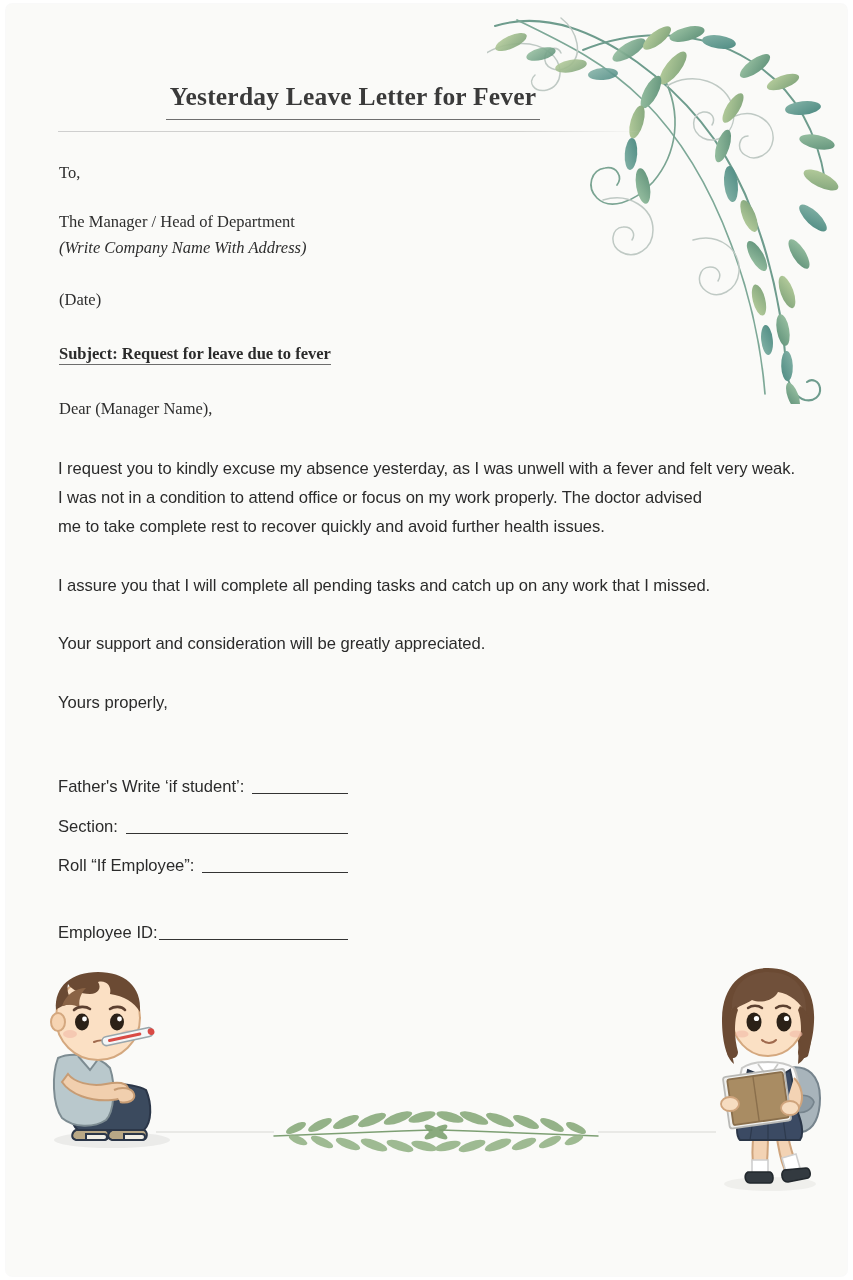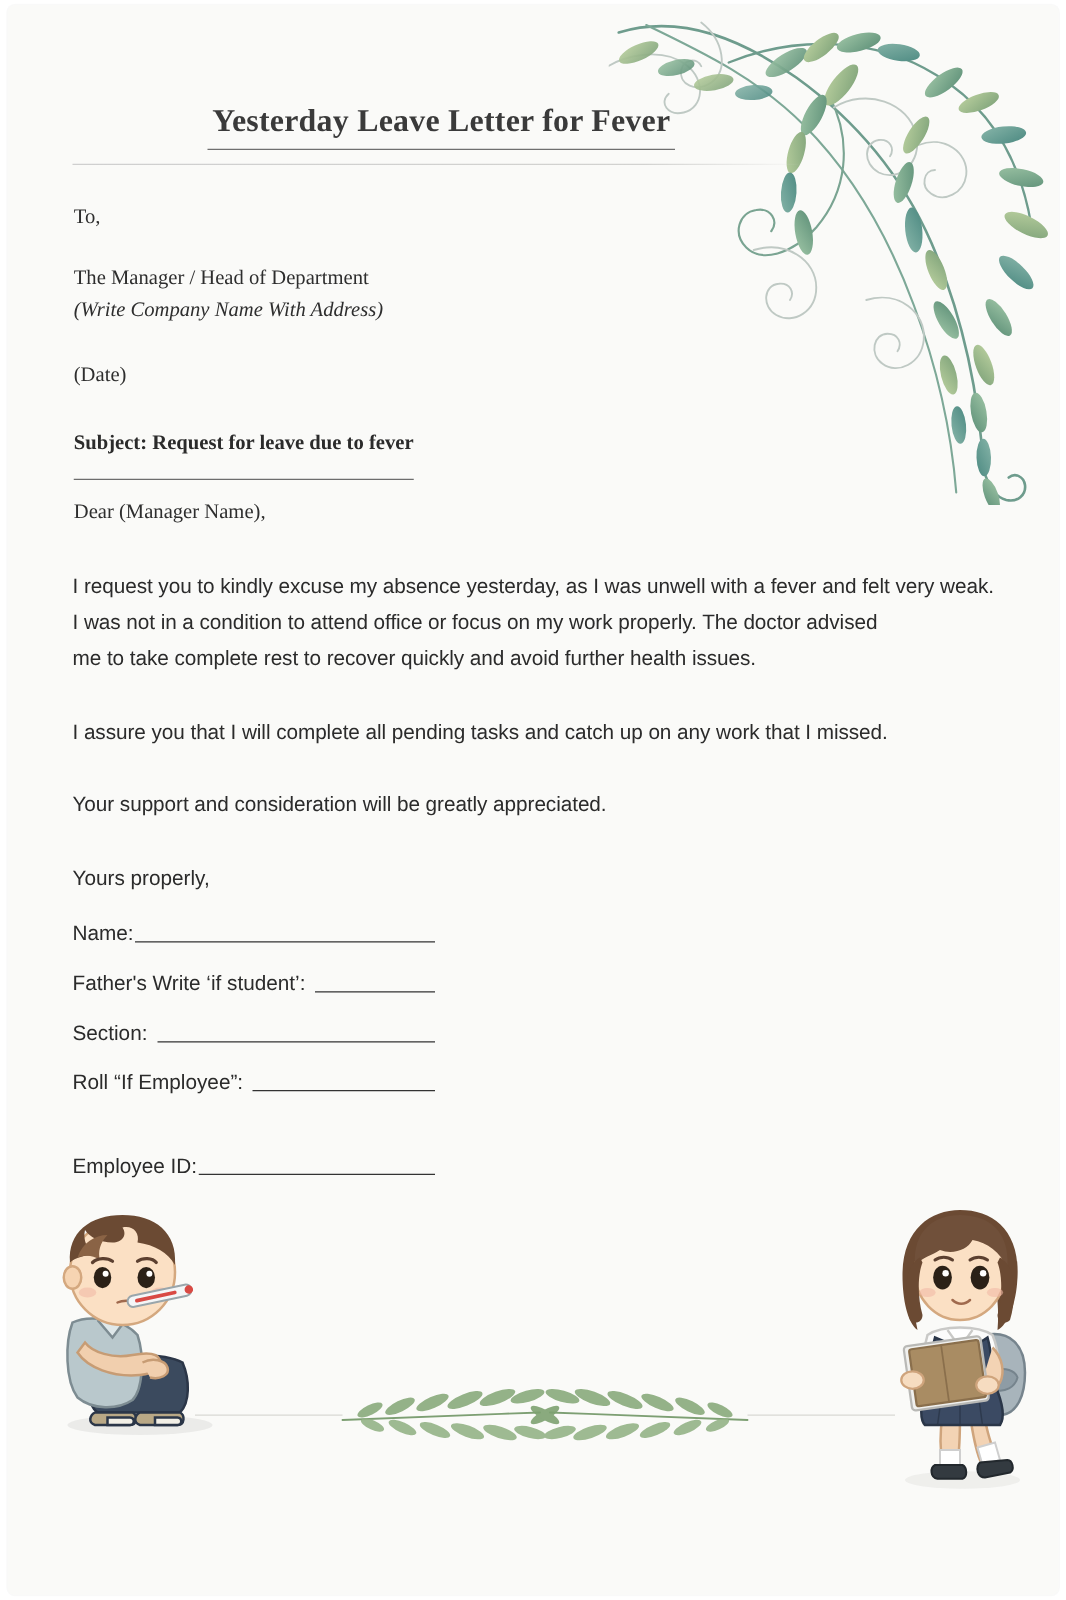--- a/index.html
+++ b/index.html
@@ -91,21 +91,21 @@
   .serif-line.italic { font-style: italic; }
 
   .subject {
     position: absolute;
     left: 53px;
     top: 340px;
     font-family: "Liberation Serif", serif;
     font-weight: bold;
     font-size: 16.5px;
     color: #2b2b2b;
-    padding-bottom: 19px;
+    padding-bottom: 0;
     border-bottom: 1.2px solid #6d6d6d;
     white-space: nowrap;
   }
 
   .body-line {
     position: absolute;
     left: 52px;
     font-family: "Liberation Sans Narrow", "Liberation Sans", sans-serif;
     font-stretch: condensed;
     font-size: 16.6px;
@@ -278,24 +278,20 @@
 
       <div class="body-line" style="top:455px;">I request you to kindly excuse my absence yesterday, as I was unwell with a fever and felt very weak.</div>
       <div class="body-line" style="top:484px;">I was not in a condition to attend office or focus on my work properly. The doctor advised</div>
       <div class="body-line" style="top:513px;">me to take complete rest to recover quickly and avoid further health issues.</div>
 
       <div class="body-line" style="top:572px;">I assure you that I will complete all pending tasks and catch up on any work that I missed.</div>
       <div class="body-line" style="top:630px;">Your support and consideration will be greatly appreciated.</div>
 
       <div class="signoff">Yours properly,</div>
 
-      <div class="field-row" style="top:734px;">
-        <span class="field-label">Name:</span>
-        <span class="field-rule"></span>
-      </div>
       <div class="field-row gap" style="top:774px;">
         <span class="field-label">Father's Write ‘if student’:</span>
         <span class="field-rule"></span>
       </div>
       <div class="field-row gap" style="top:814px;">
         <span class="field-label">Section:</span>
         <span class="field-rule"></span>
       </div>
       <div class="field-row gap" style="top:853px;">
         <span class="field-label">Roll “If Employee”:</span>

